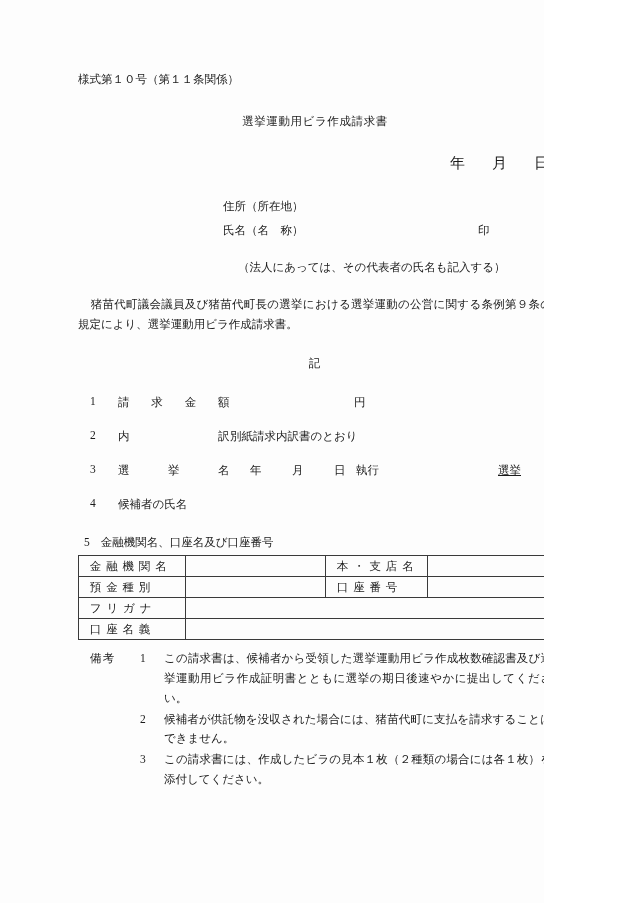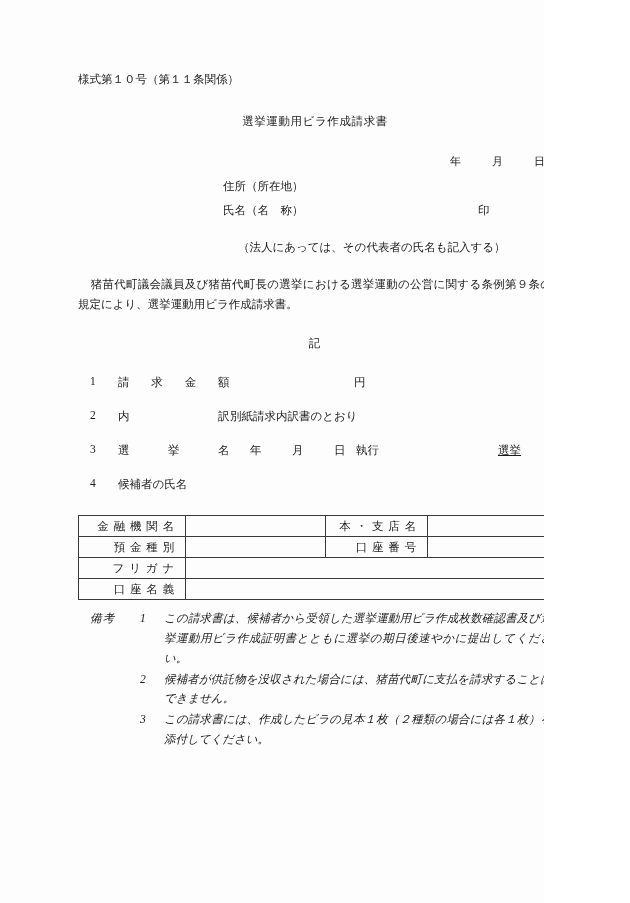--- a/index.html
+++ b/index.html
@@ -32,24 +32,24 @@
     font-size: 11.5px;
     margin-bottom: 27px;
   }
   .doc-title {
     font-size: 11.5px;
     text-align: center;
     margin-bottom: 25px;
     letter-spacing: 0.6px;
   }
   .date-row {
-    font-size: 11px;
+    font-size: 15px;
     text-align: right;
     padding-right: 2px;
-    margin-bottom: 10px;
+    margin-bottom: 26px;
   }
   .date-row .seg { display: inline-block; width: 42px; text-align: left; }
   .date-row .seg.last { width: 16px; }
 
   .addressee {
     font-size: 11.5px;
     margin-bottom: 11px;
     padding-left: 10px;
   }
   .field-row {
@@ -117,21 +117,21 @@
     font-size: 11.5px;
   }
   table.bank td {
     border: 1px solid #3a3a3a;
     height: 21px;
     padding: 0 6px;
     vertical-align: middle;
     box-sizing: border-box;
   }
   td.lbl-cell {
-    text-align: right;
+    text-align: left;
     white-space: nowrap;
     text-decoration: underline;
   }
   td.lbl-cell span { display: inline-block; letter-spacing: 0.42em; padding-left: 0.42em; }
   td.lbl-cell span.tight { letter-spacing: 0.10em; padding-left: 0.10em; }
   td.val-cell { }
   td.dashed-top { border-top: 1px dashed #3a3a3a; }
   td.dashed-bottom { border-bottom: 1px dashed #3a3a3a; }
 
   
@@ -139,21 +139,20 @@
     margin-top: 9px;
     font-size: 11.5px;
   }
   .note {
     position: relative;
     padding-left: 86px;
     line-height: 1.72;
     margin-bottom: 1px;
     text-align: justify;
     text-justify: inter-ideograph;
-    font-style: italic;
   }
   .note .bikou {
     position: absolute;
     left: 12px;
     top: 0;
     letter-spacing: 0.1em;
   }
   .note .nnum {
     position: absolute;
     left: 62px;
@@ -210,20 +209,23 @@
       <span class="v3" style="left:256px;">日</span>
       <span class="v4" style="left:278px;">執行</span>
       <span class="v5" style="left:420px;text-decoration:underline;">選挙</span>
     </div>
 
     <div class="item" style="margin-bottom:22px;">
       <span class="num">4</span>
       <span class="lbl">候補者の氏名</span>
     </div>
 
+    <div class="sec5-title">
+      <span class="num">5</span><span>金融機関名、口座名及び口座番号</span>
+    </div>
 
     <table class="bank">
       <colgroup>
         <col style="width:107px;">
         <col style="width:140px;">
         <col style="width:102px;">
         <col style="width:125px;">
       </colgroup>
       <tbody>
         <tr>

